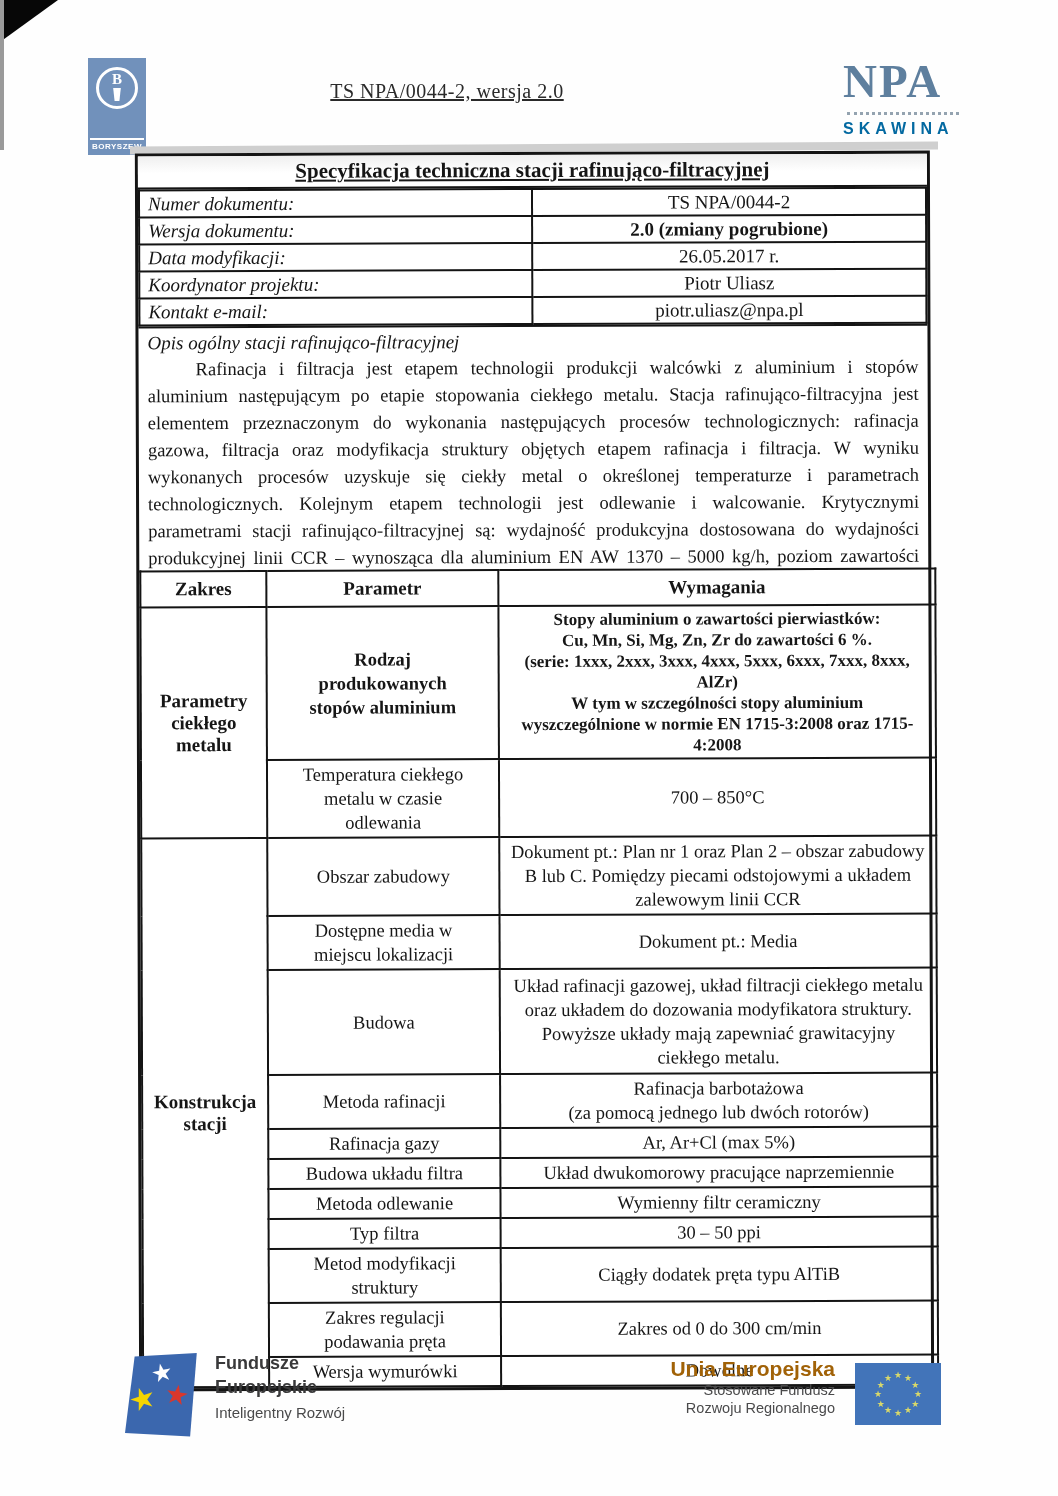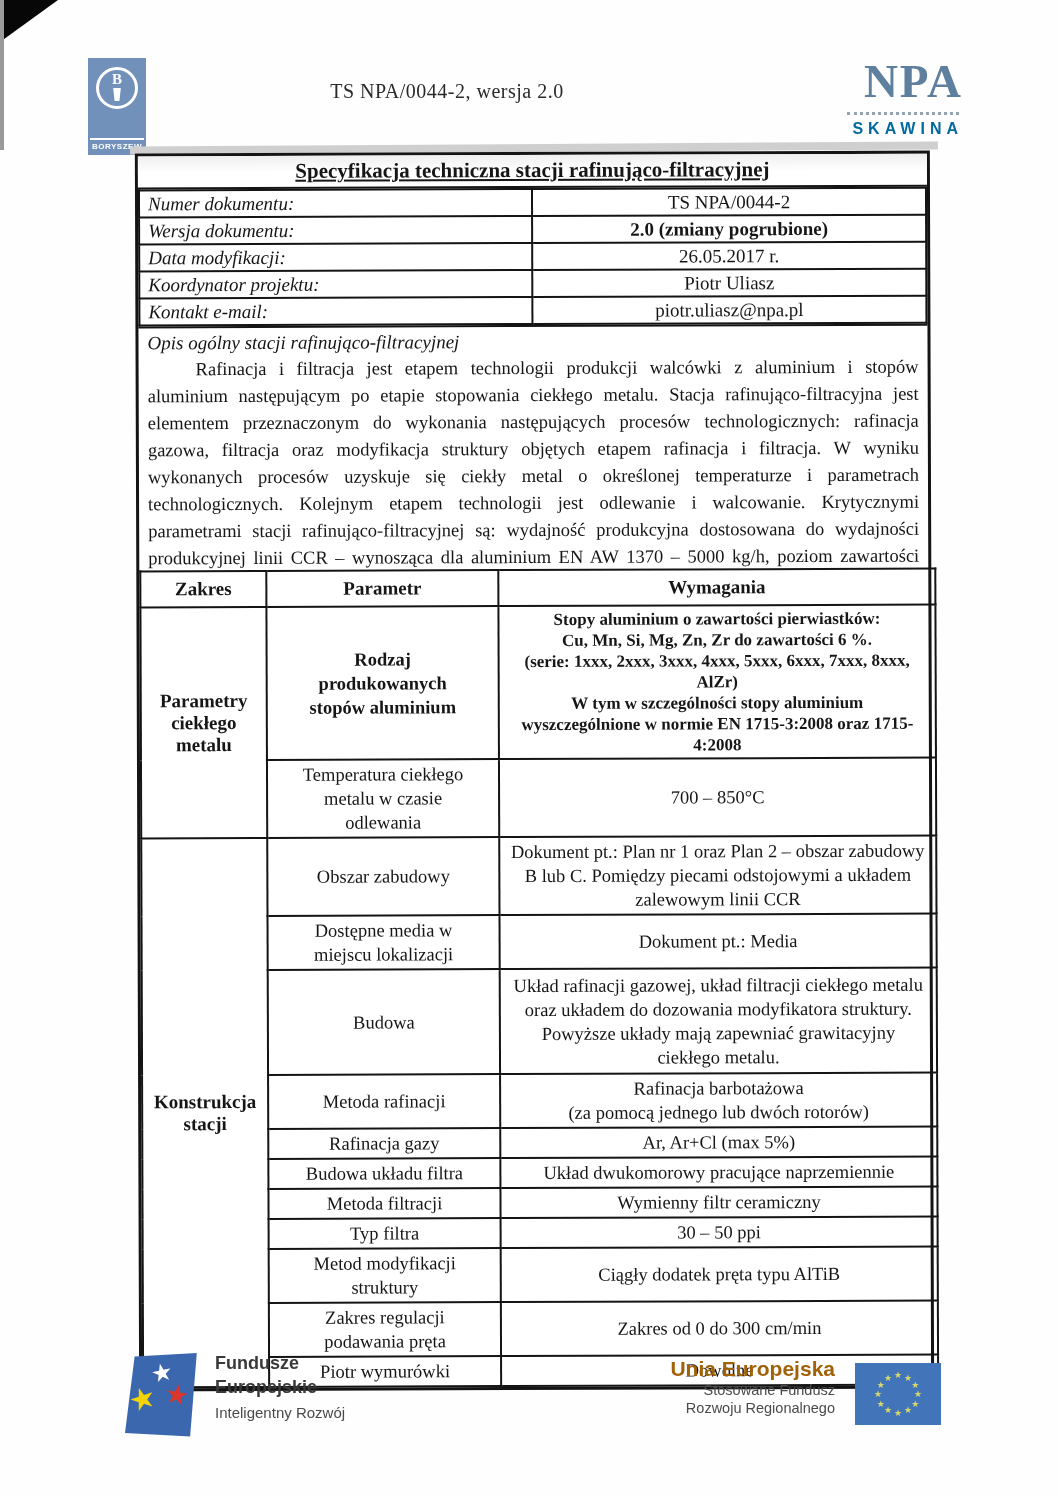--- a/index.html
+++ b/index.html
@@ -18,41 +18,41 @@
     position:absolute; left:0; top:0; width:4px; height:150px; background:#9a9a9a;
   }
   .title-shadow {
     position:absolute; left:130px; top:144px; width:808px; height:8px;
     background:#cfcfcf; transform:rotate(-0.35deg);
   }
 
   
   .hdr-ref {
     position:absolute; left:0; top:80px; width:894px; text-align:center;
-    font-size:20px; letter-spacing:0.5px; color:#2a2a2a;
+    font-size:20px; letter-spacing:0.5px; color:#2a2a2a;text-decoration:underline;
   }
   .boryszew {
     position:absolute; left:88px; top:58px; width:58px; height:97px;
     background:#7191bb; display:flex; flex-direction:column; align-items:center;
   }
   .bor-circle {
     margin-top:9px; width:42px; height:42px; border-radius:50%;
     border:3px solid #ffffff; display:flex; flex-direction:column; align-items:center;
     justify-content:flex-start;
   }
   .bor-b { font-size:15px; font-weight:bold; color:#ffffff; line-height:15px; margin-top:2px;
            font-family:"Liberation Serif", serif; }
   .bor-beaker { width:12px; height:13px; background:#ffffff; margin-top:1px;
                 clip-path:polygon(18% 0,82% 0,70% 100%,30% 100%); }
   .bor-band {
     position:absolute; bottom:4px; left:2px; right:2px; text-align:center;
     font-family:"Liberation Sans", sans-serif; font-weight:bold; font-size:8px;
     color:#ffffff; letter-spacing:0.5px; border-top:2px solid #ffffff; padding-top:2px;
   }
-  .npa { position:absolute; left:843px; top:56px; width:120px; text-align:right; }
+  .npa { position:absolute; left:843px; top:56px; width:120px; text-align:left; }
   .npa-name {
     font-family:"Liberation Serif", serif; font-weight:bold; font-size:47px;
     line-height:50px; color:#5e7f9e; letter-spacing:2px;
   }
   .npa-rule { margin:6px auto 5px auto; width:112px; border-top:3px dotted #94a3b0; }
   .npa-city {
     font-family:"Liberation Sans", sans-serif; font-weight:bold; font-size:16px;
     letter-spacing:5px; color:#0369a1;
   }
 
@@ -219,37 +219,37 @@
           </tr>
           <tr>
             <td class="param-cell">Rafinacja gazy</td>
             <td class="req-cell preline" style="height: 23px;">Ar, Ar+Cl (max 5%)</td>
           </tr>
           <tr>
             <td class="param-cell">Budowa układu filtra</td>
             <td class="req-cell preline" style="height: 23px;">Układ dwukomorowy pracujące naprzemiennie</td>
           </tr>
           <tr>
-            <td class="param-cell">Metoda filtracji</td>
+            <td class="param-cell">Metoda odlewanie</td>
             <td class="req-cell preline" style="height: 24px;">Wymienny filtr ceramiczny</td>
           </tr>
           <tr>
             <td class="param-cell">Typ filtra</td>
             <td class="req-cell preline" style="height: 24px;">30 – 50 ppi</td>
           </tr>
           <tr>
             <td class="param-cell">Metod modyfikacji struktury</td>
             <td class="req-cell preline" style="height: 50px;">Ciągły dodatek pręta typu AlTiB</td>
           </tr>
           <tr>
             <td class="param-cell">Zakres regulacji podawania pręta</td>
             <td class="req-cell preline" style="height: 50px;">Zakres od 0 do 300 cm/min</td>
           </tr>
           <tr>
-            <td class="param-cell">Piotr wymurówki</td>
+            <td class="param-cell">Wersja wymurówki</td>
             <td class="req-cell preline" style="height: 26px;">Dowolne</td>
           </tr>
         </tbody>
     </table>
   </div>
 
   <div class="footer">
     <div class="fe-logo">
       <div class="fe-flag"></div>
       <span class="fe-star w">★</span>

